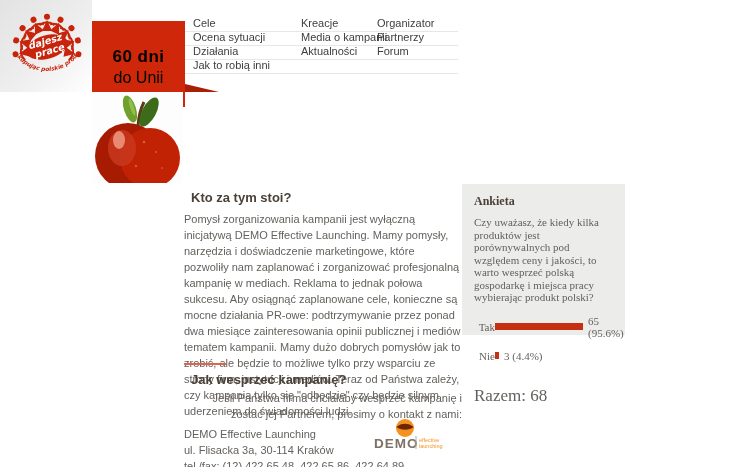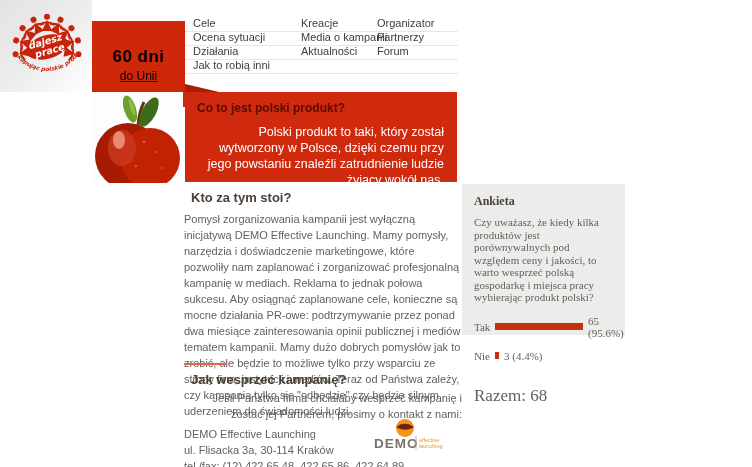--- a/index.html
+++ b/index.html
@@ -6,21 +6,21 @@
   #page{position:relative;width:752px;height:467px;background:#fff;overflow:hidden;
         font-family:"Liberation Sans",sans-serif;}
   
   .logo-area{position:absolute;left:0;top:0;width:92px;height:92px;
              background:linear-gradient(135deg,#e3e3e3 0%,#eeeeee 55%,#ffffff 100%);}
   .logo-svg{position:absolute;left:5px;top:3px;}
   
   .countdown{position:absolute;left:92px;top:3px;width:93px;height:86px;background:#ce2709;
              color:#000000;text-align:center;margin-top:18px;}
   .countdown .days{margin-top:26px;font-size:17px;font-weight:bold;letter-spacing:.5px;}
-  .countdown .sub{font-size:12px;margin-top:2px;text-decoration:underline;}
+  .countdown .sub{font-size:16px;margin-top:2px;}
   
   .menu{position:absolute;left:185px;top:13px;width:273px;}
   .menu-row{position:relative;border-bottom:1px solid #e7e7e5;}
   .menu-row.r1{height:18px;}
   .menu-row.r2,.menu-row.r3,.menu-row.r4{height:13px;}
   .menu-item{position:absolute;bottom:2px;font-size:11px;color:#3e3e3e;cursor:pointer;white-space:nowrap;}
   .mi-c1{left:8px;} .mi-c2{left:116px;} .mi-c3{left:192px;}
   
   .banner-fold{position:absolute;left:185px;top:84px;width:0;height:0;
                border-bottom:8px solid #a81f05;border-right:34px solid transparent;}
@@ -37,21 +37,21 @@
   .h2{left:191px;top:372px;}
   .p2{position:absolute;left:184px;top:390px;width:278px;font-size:11px;line-height:16px;color:#64615d;text-align:right;}
   .contact{position:absolute;left:184px;top:426px;font-size:11px;line-height:16px;color:#64615d;}
   .demo-logo{position:absolute;left:368px;top:417px;}
   
   .poll{position:absolute;left:462px;top:184px;width:163px;height:151px;background:#ececeb;
         box-sizing:border-box;padding:10px 12px;font-family:Liberation Serif, serif;}
   .poll-title{font-size:12px;font-weight:bold;color:#4a4138;}
   .poll-question{margin-top:7px;font-size:11px;line-height:12.5px;color:#64615d;}
   .poll-row{display:flex;align-items:center;margin-top:11px;font-size:11px;color:#64615d;}
-  .poll-row .lbl{width:21px;flex:none;}
+  .poll-row .lbl{width:21px;flex:none;text-align:right;}
   .poll-bar{height:7px;background:#c53012;flex:none;margin-right:5px;}
   .poll-total{margin-top:24px;font-size:17px;color:#64615d;}
 </style>
 </head>
 <body>
 
 <div id="page">
 
   <div class="logo-area">
     <svg class="logo-svg" width="84" height="88" viewBox="0 0 100 104">
@@ -156,24 +156,20 @@
       <circle cx="44" cy="74" r="1.2" fill="#e77a60" opacity="0.6"></circle>
       <circle cx="70" cy="76" r="1.1" fill="#e77a60" opacity="0.5"></circle>
       <path d="M46 34 Q47 20 52 10" stroke="#5d3a14" stroke-width="3" fill="none"></path>
       <ellipse cx="57" cy="20" rx="7" ry="16" fill="#3c6b1a" transform="rotate(28 57 20)"></ellipse>
       <ellipse cx="38" cy="17" rx="6" ry="14" fill="#6fa02c" transform="rotate(-18 38 17)"></ellipse>
       <ellipse cx="40" cy="15" rx="2" ry="9" fill="#8fbf4a" transform="rotate(-18 40 15)"></ellipse>
     </svg>
   </div>
 
   <div class="banner-fold"></div>
-  <div class="banner">
-    <div class="banner-title">Co to jest polski produkt?</div>
-    <div class="banner-text">Polski produkt to taki, który został wytworzony w Polsce, dzięki czemu przy jego powstaniu znaleźli zatrudnienie ludzie żyjący wokół nas.</div>
-  </div>
 
   <div class="h-section h1">Kto za tym stoi?</div>
   <div class="p1">Pomysł zorganizowania kampanii jest wyłączną inicjatywą DEMO Effective Launching. Mamy pomysły, narzędzia i doświadczenie marketingowe, które pozwoliły nam zaplanować i zorganizować profesjonalną kampanię w mediach. Reklama to jednak połowa sukcesu. Aby osiągnąć zaplanowane cele, konieczne są mocne działania PR-owe: podtrzymywanie przez ponad dwa miesiące zainteresowania opinii publicznej i mediów tematem kampanii. Mamy dużo dobrych pomysłów jak to zrobić, ale będzie to możliwe tylko przy wsparciu ze strony firm, instytucji i mediów. Teraz od Państwa zależy, czy kampania tylko się "odbędzie" czy będzie silnym uderzeniem do świadomości ludzi.</div>
 
   <div class="divider"></div>
   <div class="h-section h2">Jak wesprzeć kampanię?</div>
   <div class="p2">Jeśli Państwa firma chciałaby wesprzeć kampanię i zostać jej Partnerem, prosimy o kontakt z nami:</div>
   <div class="contact">
     <div>DEMO Effective Launching</div>
     <div>ul. Flisacka 3a, 30-114 Kraków</div>

